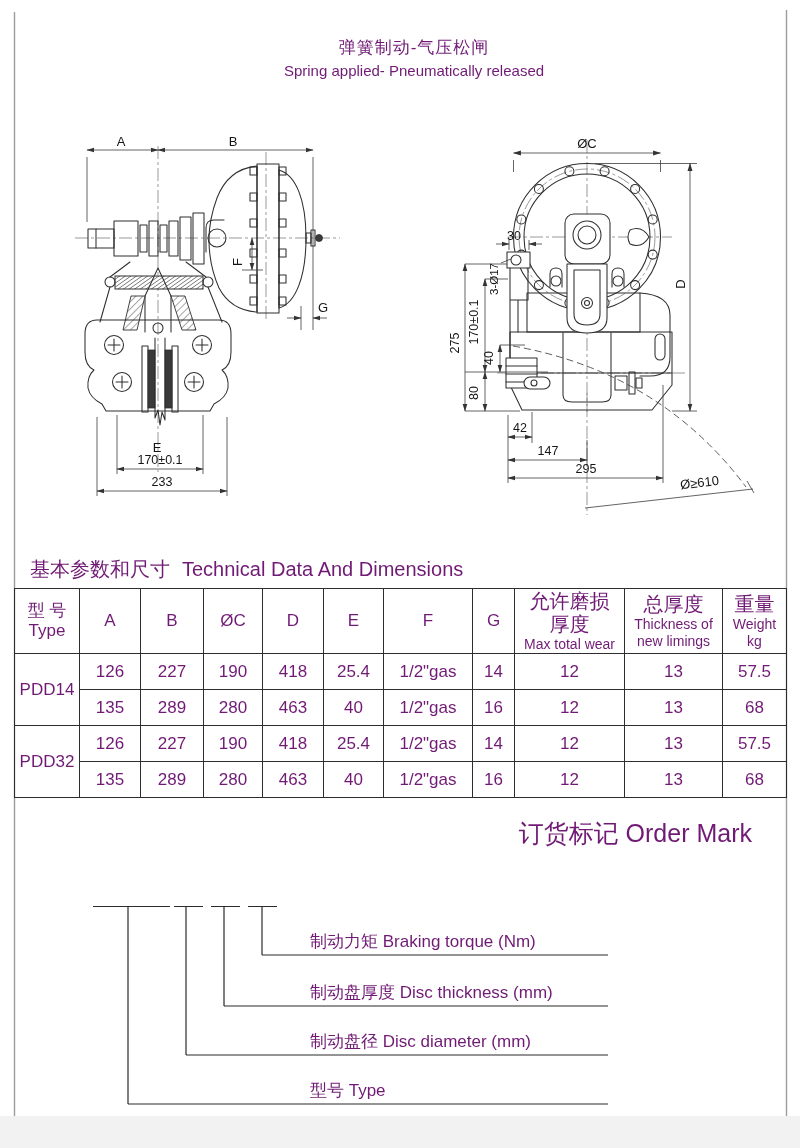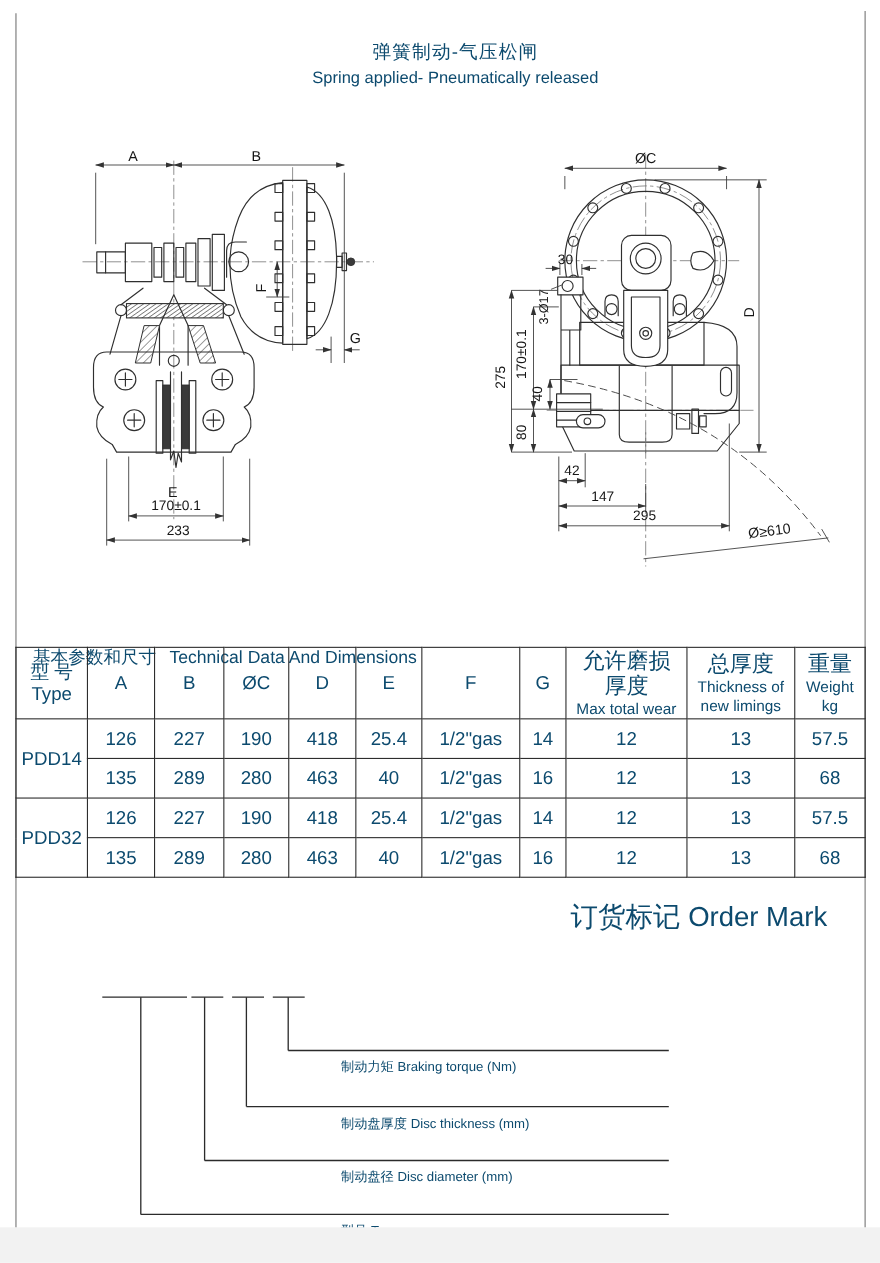--- a/index.html
+++ b/index.html
@@ -1,50 +1,50 @@
 <!DOCTYPE html>
 <html><head>
 <meta charset="utf-8">
 <style>
   html,body{margin:0;padding:0;background:#f2f2f2;}
   .page{position:relative;width:800px;height:1116px;background:#ffffff;margin:0 auto;
-        font-family:"Liberation Sans","DejaVu Sans",sans-serif;color:#0c4a6e;overflow:hidden;}
+        font-family:"Liberation Sans","DejaVu Sans",sans-serif;color:#701a75;overflow:hidden;}
   .abs{position:absolute;}
   .center{text-align:center;}
   .title-zh{top:36px;left:28px;right:0;font-size:17px;letter-spacing:1px;}
   .title-en{top:62px;left:28px;right:0;font-size:15px;}
   svg.overlay{position:absolute;left:0;top:0;pointer-events:none;}
   
   .ln{stroke:#2f2f2f;stroke-width:1.05;fill:none;stroke-linejoin:round;stroke-linecap:round;}
   .lnf{stroke:#2f2f2f;stroke-width:1.05;fill:#ffffff;stroke-linejoin:round;}
   .dark{fill:#3a3a3a;stroke:#2f2f2f;stroke-width:0.8;}
   .cl{stroke:#6e6e6e;stroke-width:0.7;fill:none;stroke-dasharray:13 3 3 3;}
   .dim{stroke:#3c3c3c;stroke-width:0.8;fill:none;}
   .dimd{stroke:#4a4a4a;stroke-width:0.9;fill:none;stroke-dasharray:7 4;}
   .om{stroke:#2b2b2b;stroke-width:1.2;fill:none;}
   .frame{stroke:#9c9c9c;stroke-width:1.4;fill:none;}
   text.dl{font-family:"Liberation Sans","DejaVu Sans",sans-serif;font-size:13px;fill:#161616;text-anchor:middle;}
   text.dn{font-family:"Liberation Sans","DejaVu Sans",sans-serif;font-size:12.5px;fill:#161616;text-anchor:middle;}
   text.ds{font-family:"Liberation Sans","DejaVu Sans",sans-serif;font-size:11.5px;fill:#161616;text-anchor:middle;}
   
-  .caption{top:588px;left:30px;font-size:16px;white-space:nowrap;}
+  .caption{top:556px;left:30px;font-size:20px;white-space:nowrap;}
   .caption .en{margin-left:12px;}
   table.spec{position:absolute;left:14px;top:588px;width:772px;border-collapse:collapse;table-layout:fixed;}
   table.spec td{border:1.5px solid #2d2d2d;text-align:center;vertical-align:middle;padding:0;
                 font-size:17px;line-height:1.15;}
   table.spec tr.hdr td{height:64px;}
   table.spec tr.data td{height:35px;}
   .h-zh{font-size:20px;display:block;}
   .h-en{font-size:14px;display:block;}
   .h-big{font-size:17px;display:block;}
   .typecell{font-size:17.5px;}
   
   .om-title{top:817px;left:0;width:752px;text-align:right;font-size:25px;}
   .om-code{top:872px;left:92px;font-size:27px;letter-spacing:0.5px;white-space:nowrap;}
-  .om-label{left:310px;font-size:12px;white-space:nowrap;margin-top:32px;}
+  .om-label{left:310px;font-size:17px;white-space:nowrap;}
 </style>
 </head>
 <body>
 
 <div class="page">
 
   <div class="abs center title-zh">弹簧制动-气压松闸</div>
   <div class="abs center title-en">Spring applied- Pneumatically released</div>
 
   <svg class="overlay" width="800" height="1148" viewBox="0 0 800 1148">

